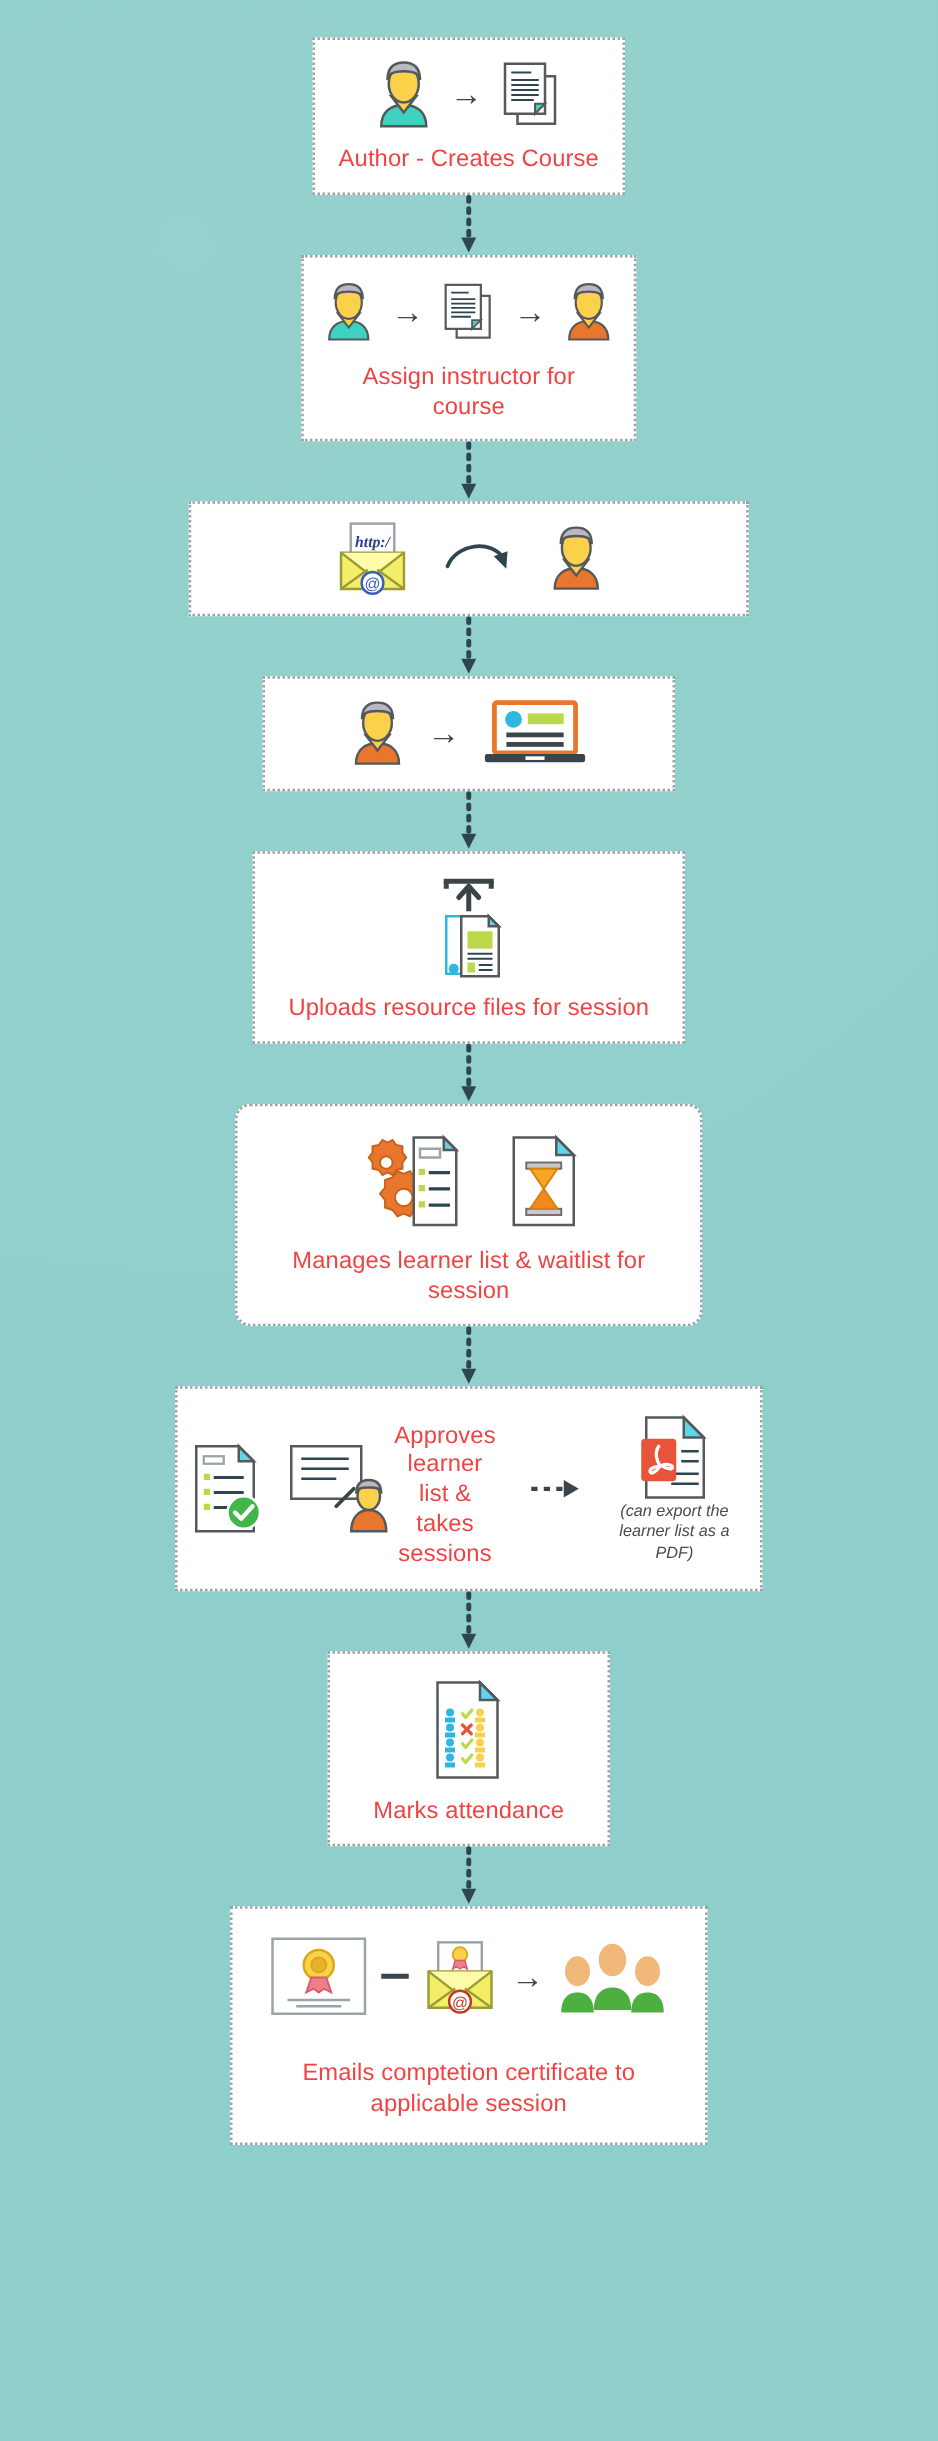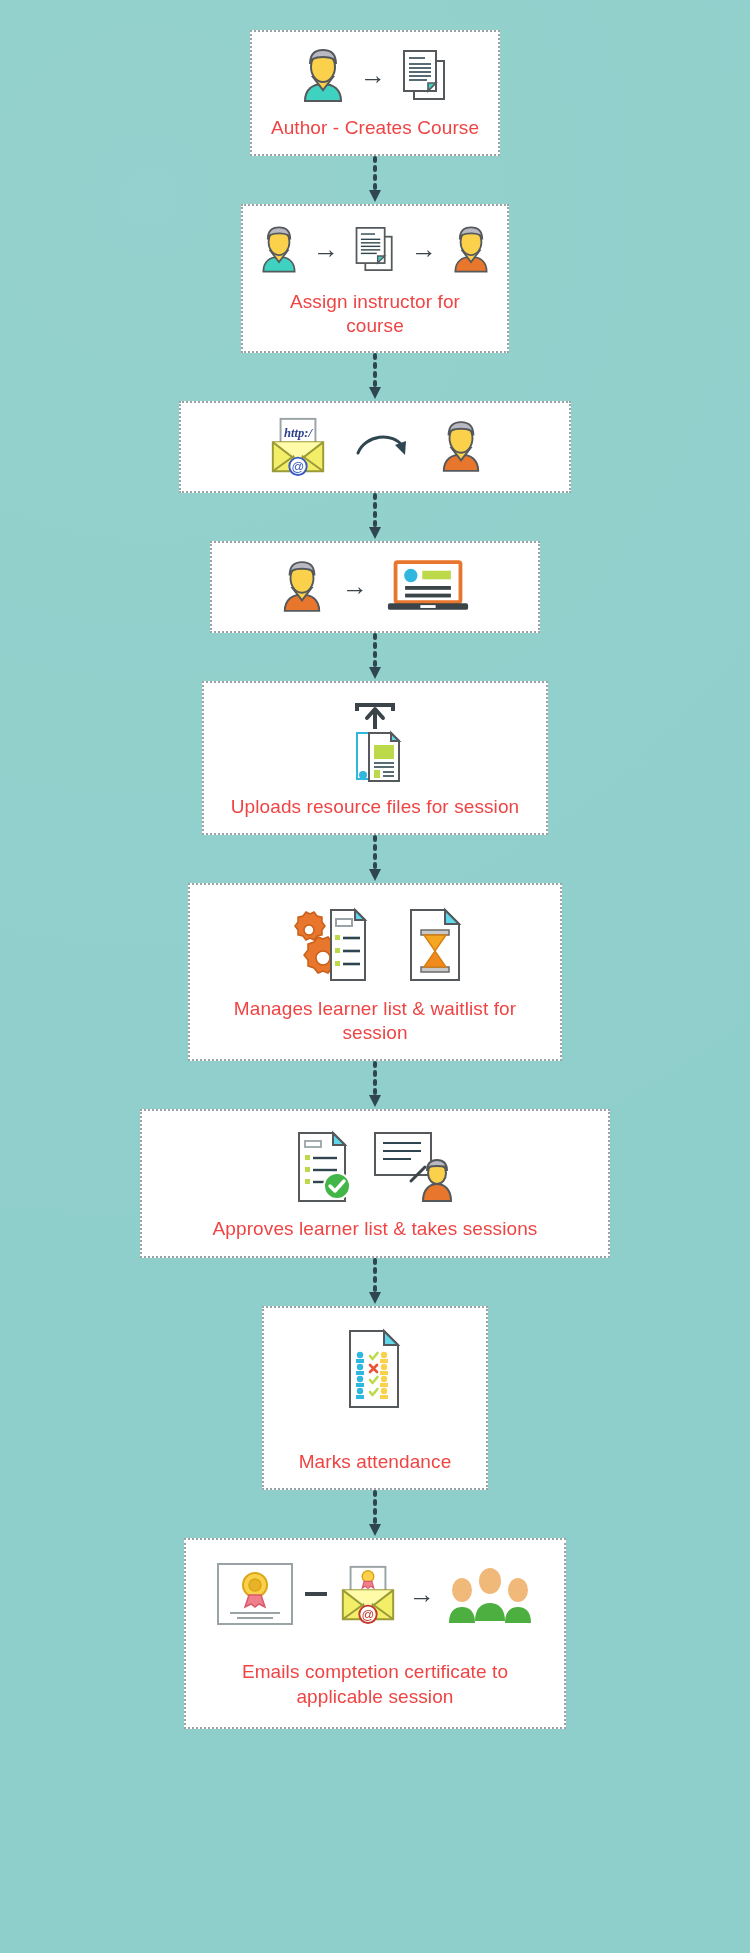--- a/index.html
+++ b/index.html
@@ -51,30 +51,30 @@
   .side-note{
     display:flex;align-items:center;gap:12px;
     margin-left:26px;
   }
   .note-text{
     font-size:13px;font-style:italic;color:#4a4a4a;
     text-align:center;line-height:1.3;width:118px;
   }
   .b1{width:250px;}
   .b2{width:268px;}
-  .b3{width:392px;}
+  .b3{width:448px;}
   .b4{width:330px;}
   .b5{width:346px;}
   .b6{width:374px;}
   .b7{width:470px;}
   .b8{width:226px;}
   .b9{width:382px;}
   .inline-arrow{color:#3b4449;font-size:26px;line-height:1;}
   .wide-layout{display:flex;align-items:center;justify-content:center;width:100%;}
-  .left-cluster{display:flex;flex-direction:column;align-items:center;justify-content:space-between;}
+  .left-cluster{display:flex;align-items:center;justify-content:space-between;}
 </style>
 </head>
 <body>
 
 <div class="canvas">
 <div class="flow">
 
   <div class="node b1">
     <div class="node-art">
       <svg width="46" height="56" viewBox="0 0 46 56">
@@ -231,21 +231,21 @@
     <div class="node-label">Uploads resource files for session</div>
   </div>
 
   <div class="connector">
     <svg class="arrow-svg" width="16" height="48" viewBox="0 0 16 48">
       <line x1="8" y1="2" x2="8" y2="32" stroke="#2f4650" stroke-width="4" stroke-dasharray="3 6" stroke-linecap="round"></line>
       <path d="M2 34h12L8 46z" fill="#2f4650"></path>
     </svg>
   </div>
 
-  <div class="node b6" style="padding-top:18px;">
+  <div class="node b6" style="padding-top:18px;border-radius:12px;">
     <div class="node-art" style="min-height:84px;gap:34px;">
       <svg width="86" height="78" viewBox="0 0 86 78">
         <g fill="#e8762c" stroke="#c95f18" stroke-width="1.5">
           <path d="M16 10l3-4 4 2 4-2 3 4 5 1v5l3 4-3 4v5l-5 1-3 4-4-2-4 2-3-4-5-1v-5l-3-4 3-4V11z"></path>
         </g>
         <circle cx="22" cy="24" r="5" fill="#fff" stroke="#c95f18" stroke-width="1.5"></circle>
         <g fill="#e8762c" stroke="#c95f18" stroke-width="1.5">
           <path d="M27 36l4-5 5 2 5-2 4 5 6 2v6l4 5-4 5v6l-6 2-4 5-5-2-5 2-4-5-6-2v-6l-4-5 4-5v-6z"></path>
         </g>
         <circle cx="36" cy="52" r="7" fill="#fff" stroke="#c95f18" stroke-width="1.5"></circle>
@@ -311,31 +311,52 @@
               <line x1="12" y1="30" x2="40" y2="30"></line>
             </g>
             <path d="M40 52l14-14" stroke="#3b4449" stroke-width="3" stroke-linecap="round"></path>
             <path d="M52 72c0-12 7-17 14-17s14 5 14 17z" fill="#e8762c" stroke="#55595c" stroke-width="2"></path>
             <ellipse cx="66" cy="44" rx="9" ry="11" fill="#fbd14b" stroke="#55595c" stroke-width="2"></ellipse>
             <path d="M56 42c0-8 4-11 10-11s10 3 10 11c0-4-3-5-10-5s-10 1-10 5z" fill="#b9b9c4" stroke="#55595c" stroke-width="2"></path>
           </svg>
         </div>
         <div class="node-label">Approves learner list &amp; takes sessions</div>
       </div>
-    </div>
-  </div>
-
-  <div class="connector">
-    <svg class="arrow-svg" width="16" height="48" viewBox="0 0 16 48">
-      <line x1="8" y1="2" x2="8" y2="32" stroke="#2f4650" stroke-width="4" stroke-dasharray="3 6" stroke-linecap="round"></line>
-      <path d="M2 34h12L8 46z" fill="#2f4650"></path>
-    </svg>
-  </div>
-
-  <div class="node b8" style="padding-top:18px;gap:28px;">
+      <div class="side-note">
+        <svg width="46" height="20" viewBox="0 0 46 20">
+          <line x1="2" y1="10" x2="30" y2="10" stroke="#3b4449" stroke-width="3.4" stroke-dasharray="5 5"></line>
+          <path d="M28 3l12 7-12 7z" fill="#3b4449"></path>
+        </svg>
+        <div style="display:flex;flex-direction:column;align-items:center;">
+          <svg width="58" height="70" viewBox="0 0 58 70">
+            <path d="M6 3h30l16 16v48H6z" fill="#fff" stroke="#55595c" stroke-width="2"></path>
+            <path d="M36 3v16h16z" fill="#5fd6ea" stroke="#55595c" stroke-width="2"></path>
+            <g stroke="#2f4650" stroke-width="2">
+              <line x1="34" y1="30" x2="48" y2="30"></line>
+                  <line x1="34" y1="38" x2="48" y2="38"></line>
+              <line x1="26" y1="48" x2="48" y2="48"></line>
+                  <line x1="26" y1="56" x2="48" y2="56"></line>
+            </g>
+            <rect x="2" y="20" width="28" height="34" rx="3" fill="#e8543a"></rect>
+            <path d="M16 26c-4 6-1 12 1 16-3 5-8 7-8 4s6-4 10-5 8 0 8 2-5 1-8-1" fill="none" stroke="#fff" stroke-width="2.6" stroke-linecap="round"></path>
+          </svg>
+          <div class="note-text">(can export the learner list as a PDF)</div>
+        </div>
+      </div>
+    </div>
+  </div>
+
+  <div class="connector">
+    <svg class="arrow-svg" width="16" height="48" viewBox="0 0 16 48">
+      <line x1="8" y1="2" x2="8" y2="32" stroke="#2f4650" stroke-width="4" stroke-dasharray="3 6" stroke-linecap="round"></line>
+      <path d="M2 34h12L8 46z" fill="#2f4650"></path>
+    </svg>
+  </div>
+
+  <div class="node b8" style="padding-top:18px;">
     <div class="node-art" style="min-height:86px;">
       <svg width="62" height="82" viewBox="0 0 62 82">
         <path d="M6 3h34l14 14v62H6z" fill="#fff" stroke="#55595c" stroke-width="2"></path>
         <path d="M40 3v14h14z" fill="#5fd6ea" stroke="#55595c" stroke-width="2"></path>
         <g>
           <g fill="#2fb7e0">
             <circle cx="16" cy="27" r="3.2"></circle>
                 <circle cx="16" cy="39" r="3.2"></circle>
             <circle cx="16" cy="51" r="3.2"></circle>
                 <circle cx="16" cy="63" r="3.2"></circle>

